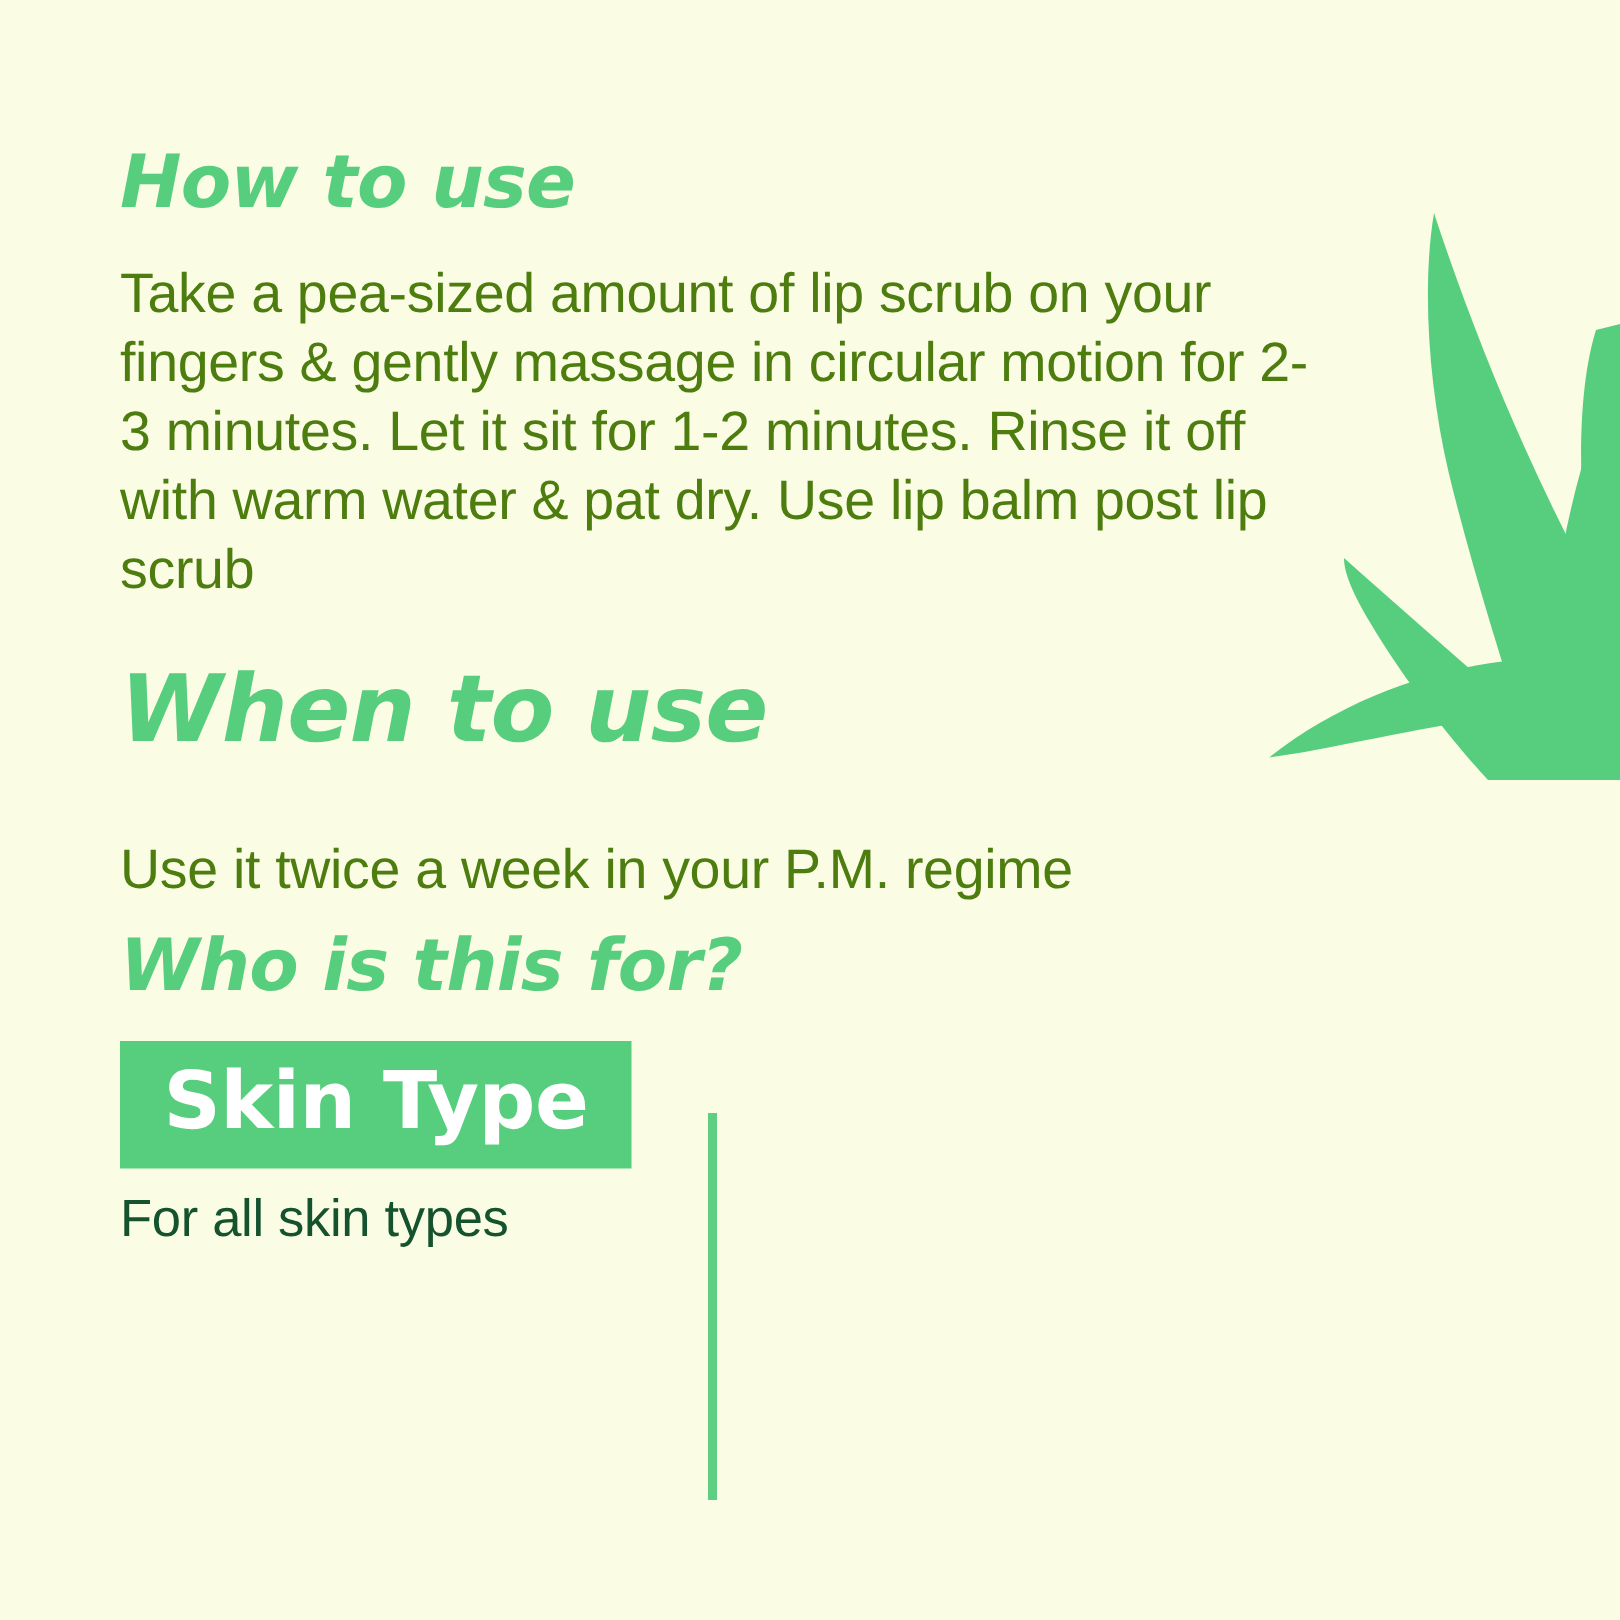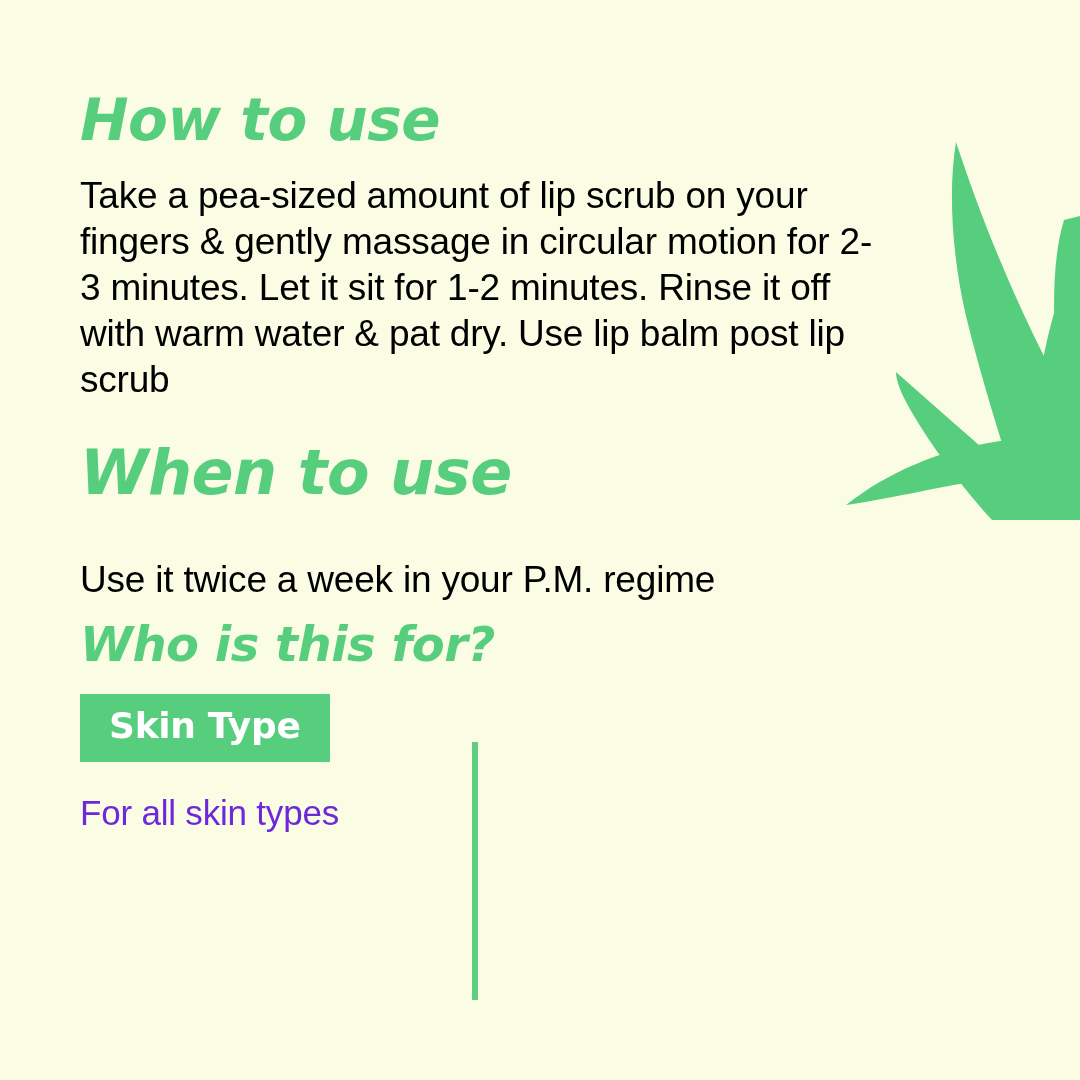--- a/index.html
+++ b/index.html
@@ -37,29 +37,29 @@
     position: absolute;
     left: 80px;
     color: #57ce7e;
     font-family: "DejaVu Sans", sans-serif;
     font-weight: bold;
     font-style: italic;
     letter-spacing: -0.5px;
     white-space: nowrap;
     line-height: 1;
   }
-  #headline-how   { top: 52px;  font-size: 58px; }
+  #headline-how   { top: 64px;  font-size: 49px; }
   #headline-when  { top: 400px; font-size: 62px; }
   #headline-who   { top: 588px; font-size: 48px; }
 
   
   .body-copy {
     position: absolute;
     left: 80px;
-    color: #000000;
+    color: #4d7c0f;
     font-size: 37px;
     line-height: 46px;
     letter-spacing: -0.2px;
     font-weight: 400;
   }
   #howto-copy { top: 136px; width: 800px; }
   #when-copy  { top: 520px; width: 800px; }
 
   
   #audience {
@@ -76,38 +76,38 @@
   }
   #col-skin-type { left: 80px;  width: 360px; }
   #col-concerns  { left: 610px; width: 400px; }
 
   .badge {
     display: inline-block;
     background: #57ce7e;
     color: #ffffff;
     font-family: "DejaVu Sans", sans-serif;
     font-weight: bold;
-    font-size: 36px;
+    font-size: 53px;
     line-height: 1;
     padding: 14px 29px 18px 29px;
     white-space: nowrap;
     letter-spacing: -0.3px;
   }
 
   .column-list {
     margin: 0;
     padding: 0;
     list-style: none;
     position: absolute;
     left: 0;
     top: 94px;
     width: 100%;
   }
   .column-list li {
-    color: #6d28d9;
+    color: #14532d;
     font-size: 35px;
     line-height: 50px;
     letter-spacing: -0.2px;
     white-space: nowrap;
   }
 
   
   #column-divider {
     position: absolute;
     left: 472px;

